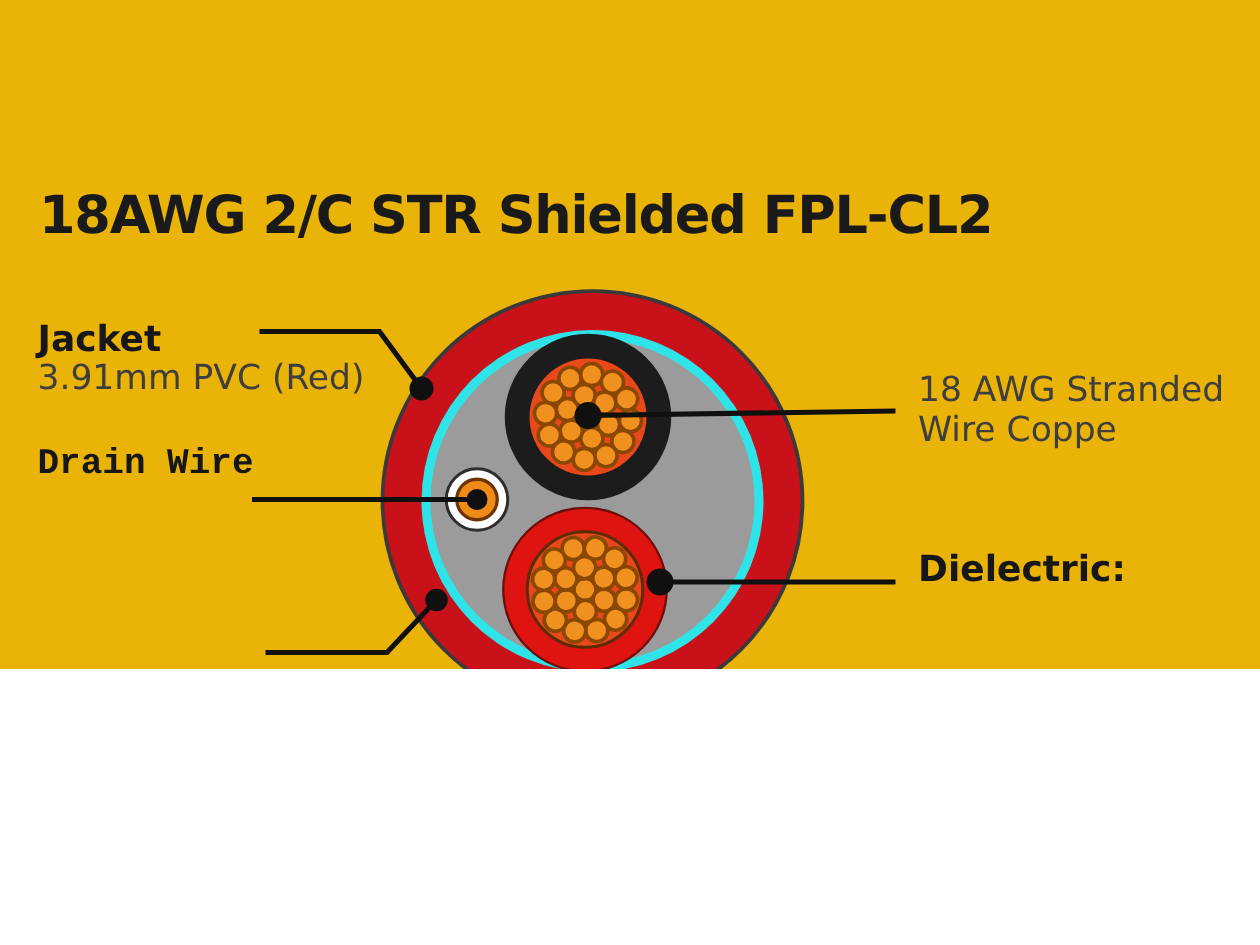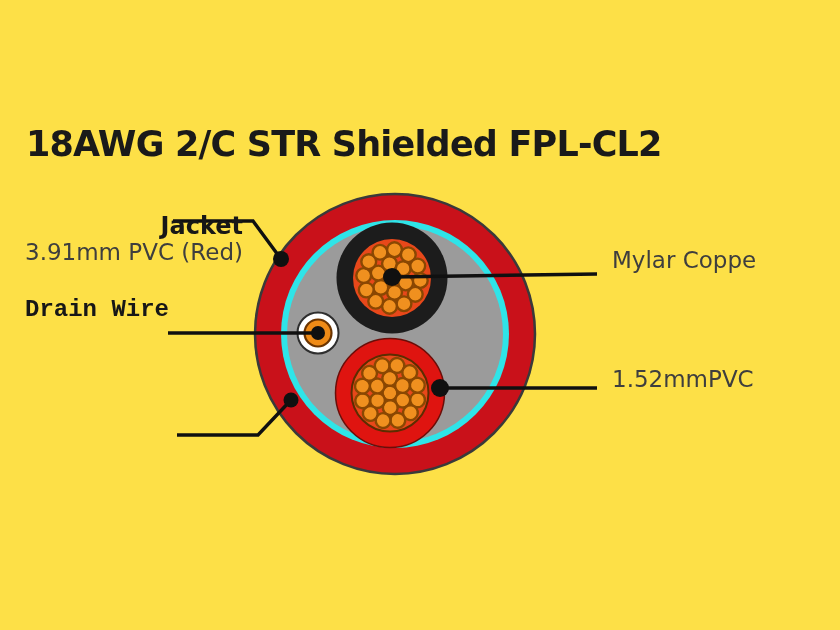--- a/index.html
+++ b/index.html
@@ -1,29 +1,29 @@
 <!DOCTYPE html>
 <html><head>
 <meta charset="utf-8">
 <style>
   html,body{margin:0;padding:0;background:#ffffff;}
   .stage{
     position:relative;
-    width:840px;height:630px;
-    background:#fde047;
+    width:840px;height:446px;
+    background:#eab308;
     overflow:hidden;
     font-family:"DejaVu Sans","Liberation Sans",sans-serif;
   }
   .title{
     position:absolute;left:26px;top:124px;margin:0;
     font-size:35px;font-weight:700;letter-spacing:-0.8px;
     color:#1a1a1a;white-space:nowrap;
   }
   .diagram{position:absolute;left:0;top:0;}
-  .callout{position:absolute;white-space:nowrap;text-align:right;}
+  .callout{position:absolute;white-space:nowrap;}
   .callout .head{font-size:24px;font-weight:700;color:#171717;line-height:26px;}
   .callout .sub{font-size:23px;font-weight:400;color:#3e3e3e;line-height:27px;}
   .co-jacket{left:25px;top:213px;}
   .co-drain{left:25px;top:297px;font-family:Liberation Mono, monospace;}
   .co-shield{left:25px;top:422px;}
   .co-conductor{left:612px;top:247px;}
   .co-dielectric{left:612px;top:366px;}
 </style>
 </head>
 <body>
@@ -111,20 +111,21 @@
     <div class="head">Jacket</div>
     <div class="sub">3.91mm PVC (Red)</div>
   </div>
 
   <div class="callout co-drain">
     <div class="head">Drain Wire</div>
   </div>
 
 
   <div class="callout co-conductor">
-    <div class="sub">Mylar Coppe</div>
+    <div class="sub">18 AWG Stranded</div>
+    <div class="sub">Wire Coppe</div>
   </div>
 
   <div class="callout co-dielectric">
-    <div class="sub">1.52mmPVC</div>
+    <div class="head">Dielectric:</div>
   </div>
 
 </div>
 
 </body></html>

